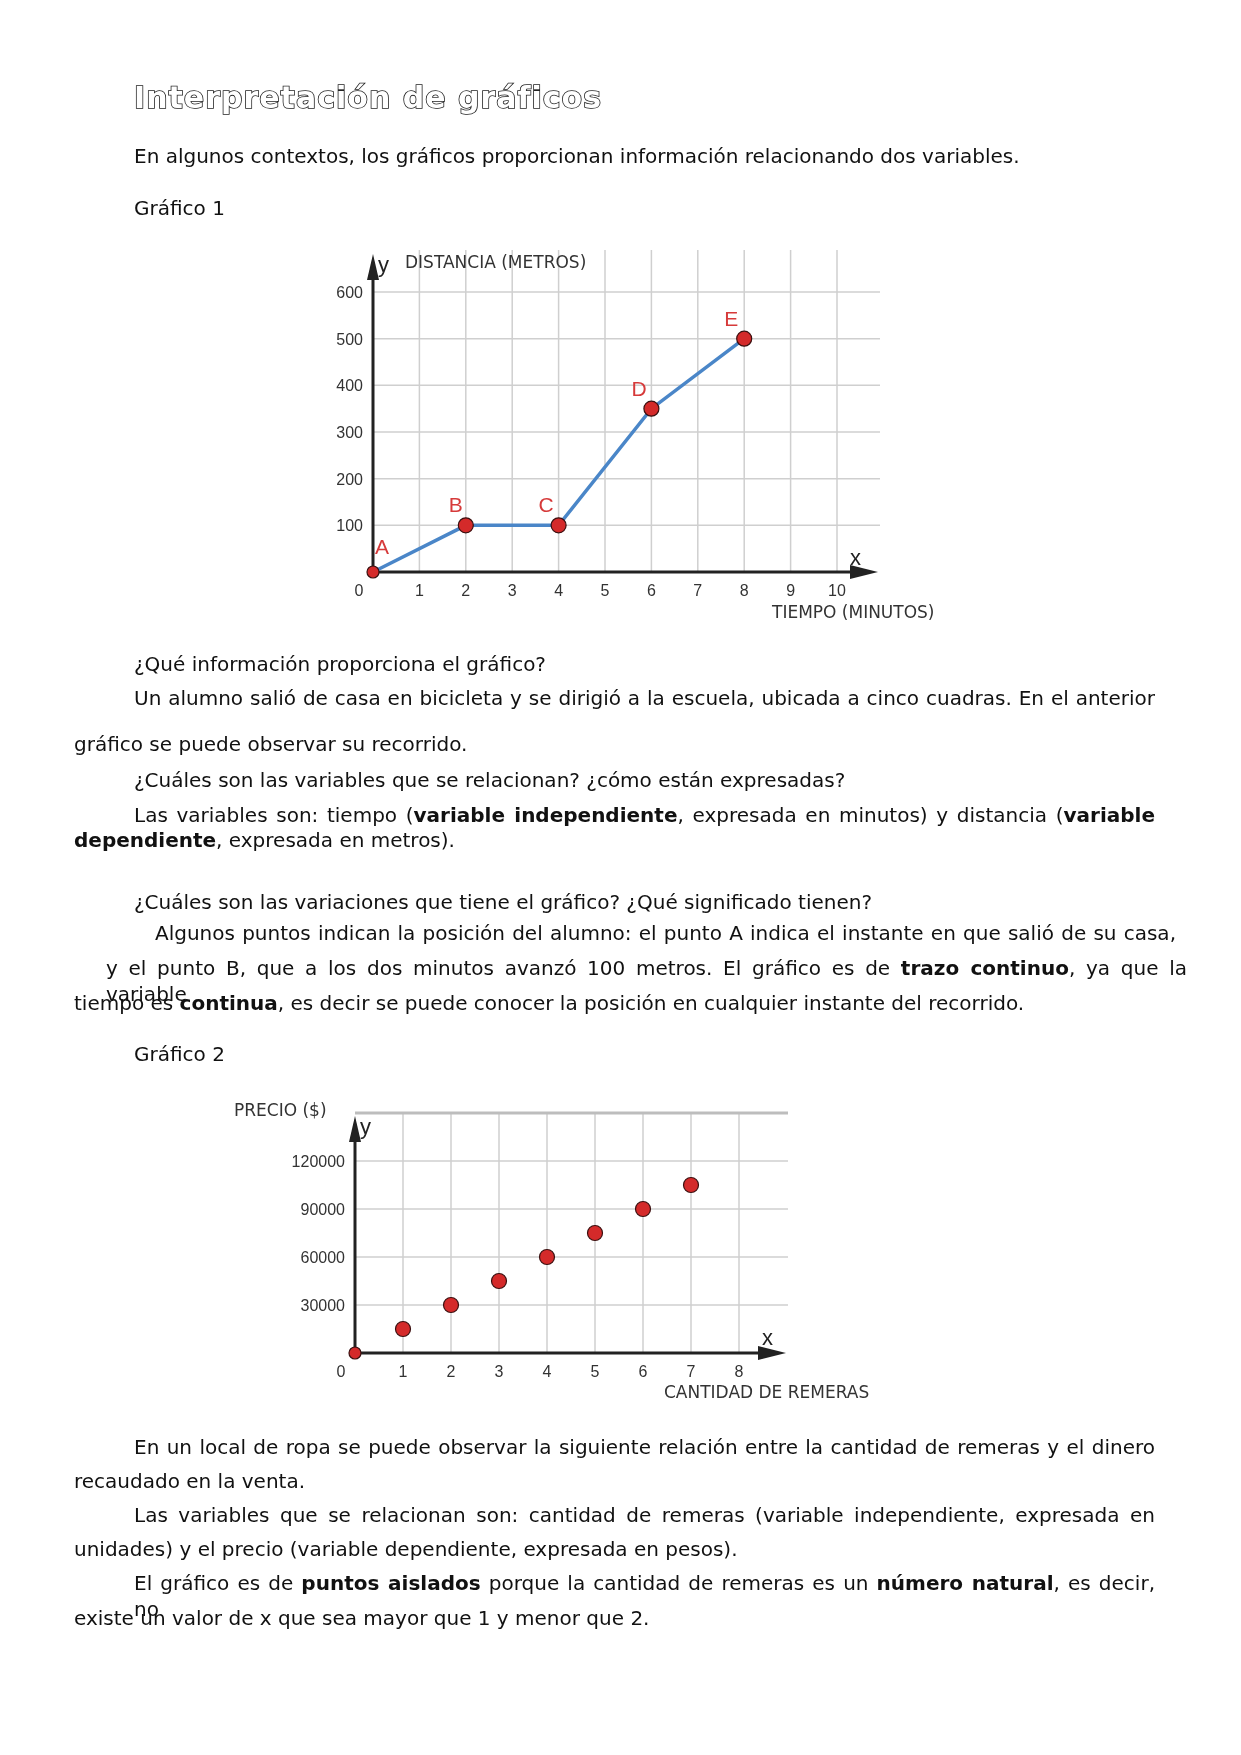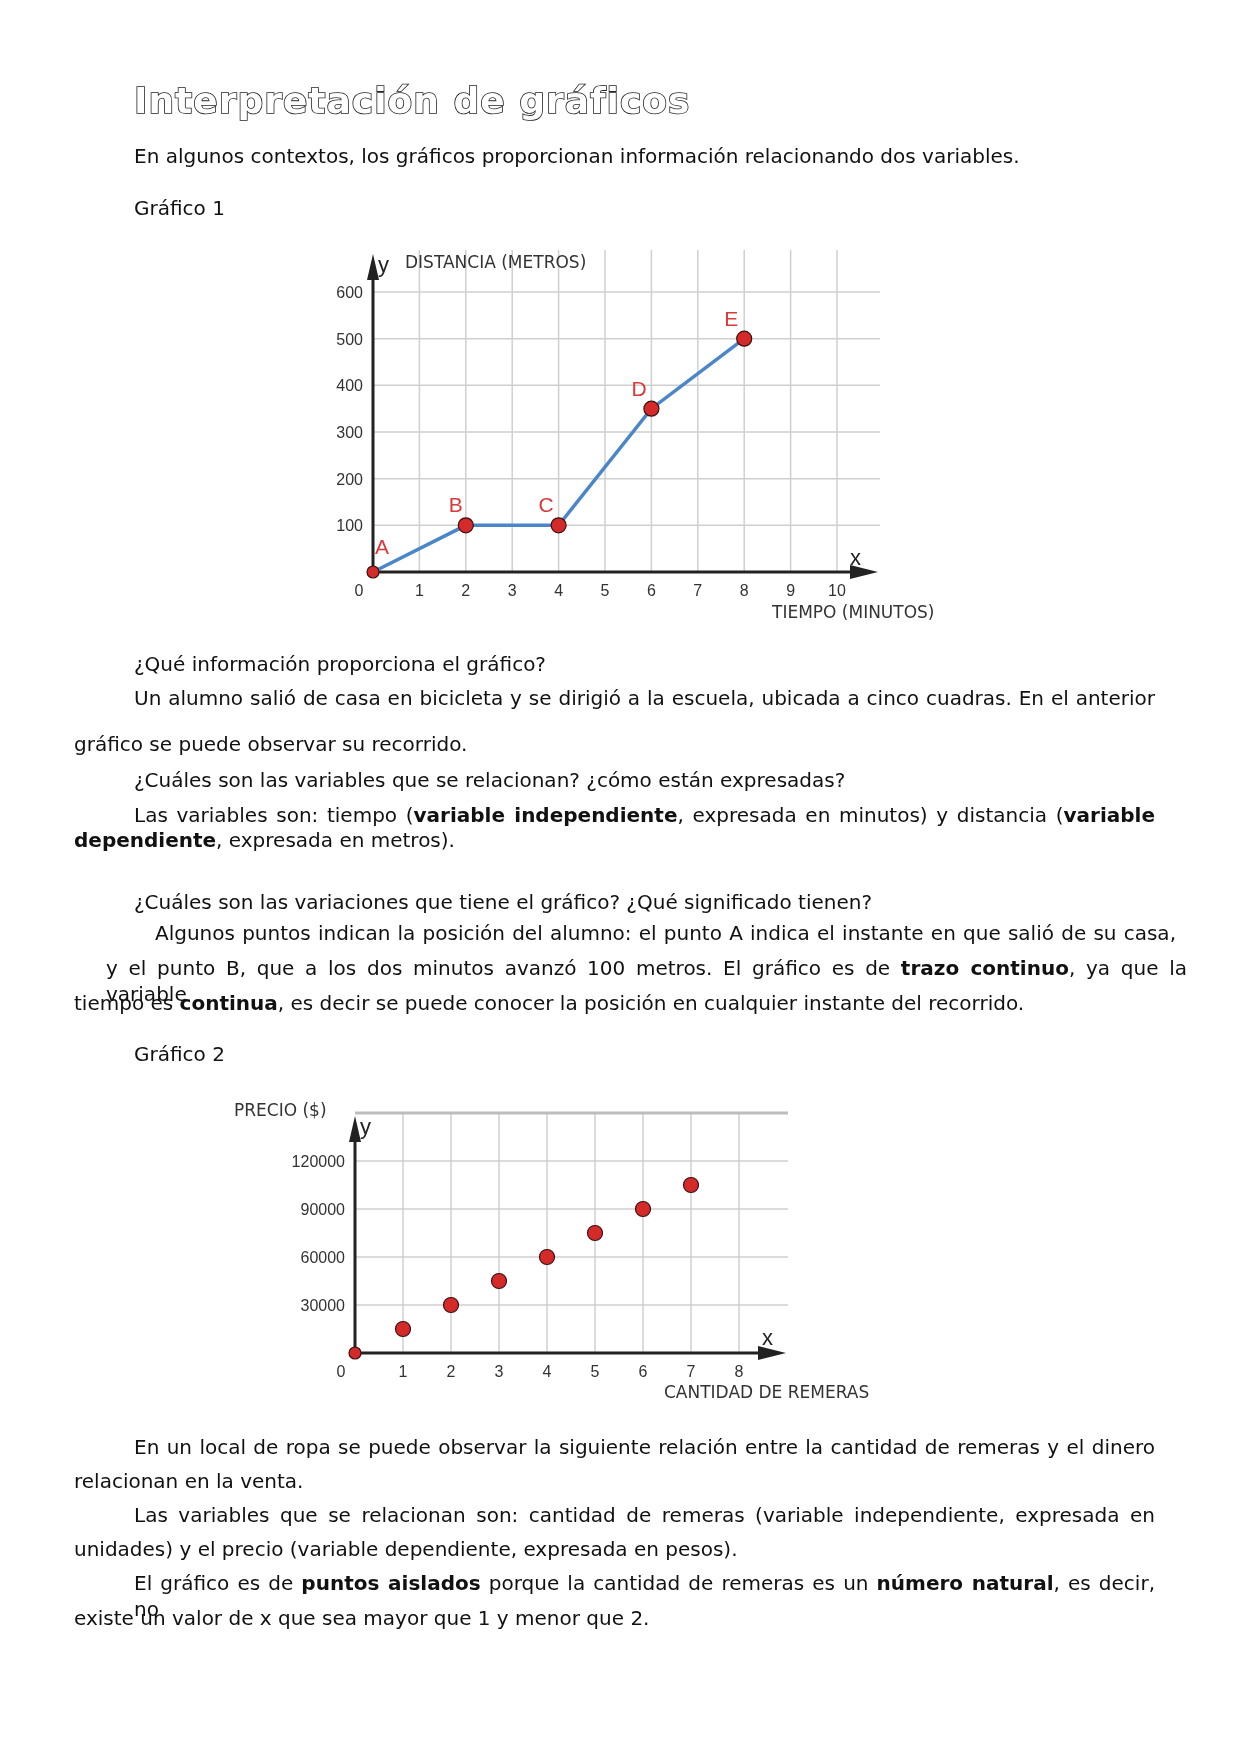--- a/index.html
+++ b/index.html
@@ -1,19 +1,19 @@
 <!DOCTYPE html>
 <html><head>
 <meta charset="utf-8">
 <style>
   html, body { margin: 0; padding: 0; background: #ffffff; }
   body { width: 1241px; height: 1755px; position: relative; overflow: hidden;
          font-family: "DejaVu Sans", sans-serif; color: #111; }
   .title { position: absolute; left: 134px; top: 80px; font-family: "DejaVu Sans", sans-serif;
-           font-weight: bold; font-size: 36px; letter-spacing: 1px; color: #fff;
+           font-weight: bold; font-size: 30px; letter-spacing: 1px; color: #fff;
            -webkit-text-stroke: 1.6px #222; paint-order: stroke fill; }
   .line { position: absolute; font-size: 20px; white-space: nowrap; line-height: 26px; }
   .indent { left: 134px; }
   .full { left: 74px; }
   .just { width: 1081px; text-align: justify; text-align-last: justify; white-space: normal; margin-left: 32px; }
   .just-ind { width: 1021px; text-align: justify; text-align-last: justify; white-space: normal; }
   b { font-weight: bold; }
   svg text { font-family: "Liberation Sans", sans-serif; }
   .axis-title { font-family: "DejaVu Sans", sans-serif !important; }
 </style>
@@ -149,17 +149,17 @@
       <circle cx="643" cy="129" r="7.5" fill="#d42a2a" stroke="#3a1010" stroke-width="1.2"></circle>
       <circle cx="691" cy="105" r="7.5" fill="#d42a2a" stroke="#3a1010" stroke-width="1.2"></circle>
     </g>
   <text class="axis-title" x="234" y="36" font-size="17" fill="#333">PRECIO ($)</text>
   <text class="axis-title" x="664" y="318" font-size="17" fill="#333">CANTIDAD DE REMERAS</text>
   <text x="360" y="54" font-size="22" fill="#222">y</text>
   <text x="762" y="265" font-size="22" fill="#222">x</text>
 </svg>
 
 <div class="line indent just-ind" style="top:1434px;">En un local de ropa se puede observar la siguiente relación entre la cantidad de remeras y el dinero</div>
-<div class="line full" style="top:1468px;">relacionan en la venta.</div>
+<div class="line full" style="top:1468px;">recaudado en la venta.</div>
 <div class="line indent just-ind" style="top:1502px;">Las variables que se relacionan son: cantidad de remeras (variable independiente, expresada en</div>
 <div class="line full" style="top:1536px;">unidades) y el precio (variable dependiente, expresada en pesos).</div>
 <div class="line indent just-ind" style="top:1570px;"><span>El gráfico es de </span><b>puntos aislados</b><span> porque la cantidad de remeras es un </span><b>número natural</b><span>, es decir, no</span></div>
 <div class="line full" style="top:1605px;">existe un valor de x que sea mayor que 1 y menor que 2.</div>
 
 </body></html>

